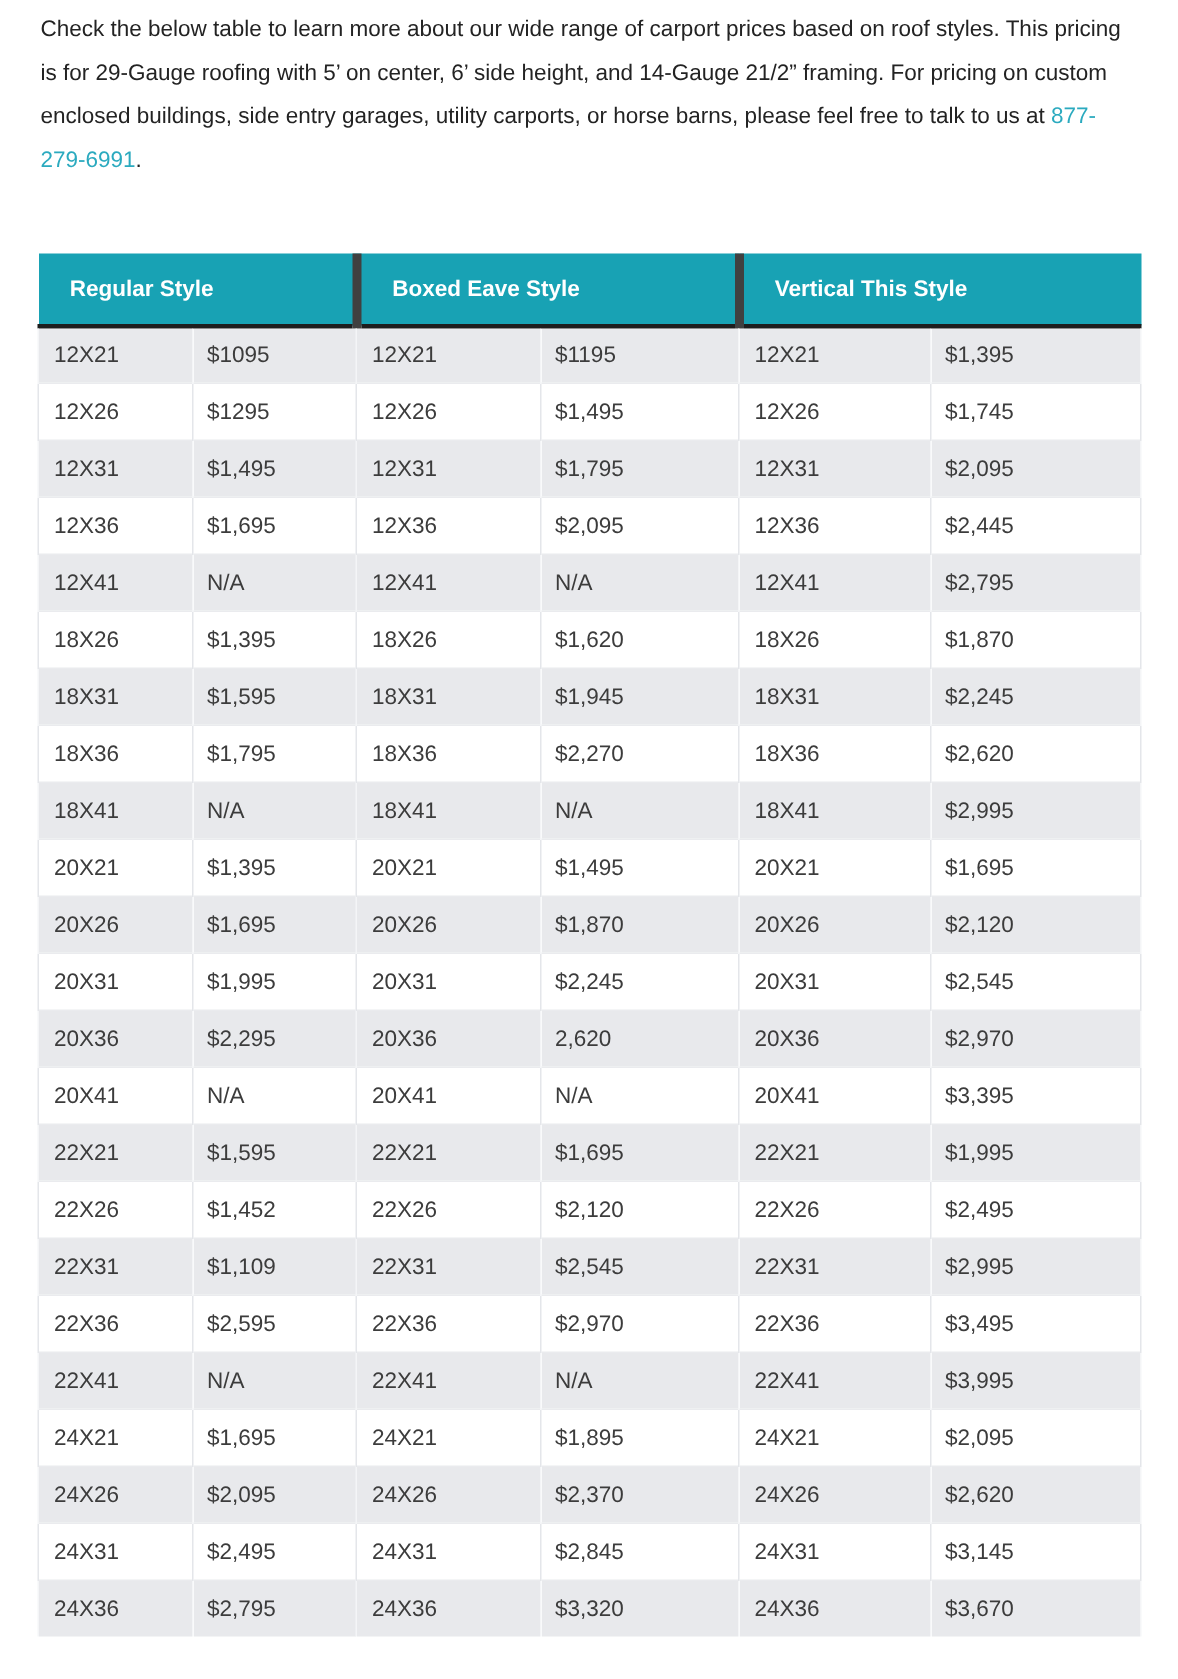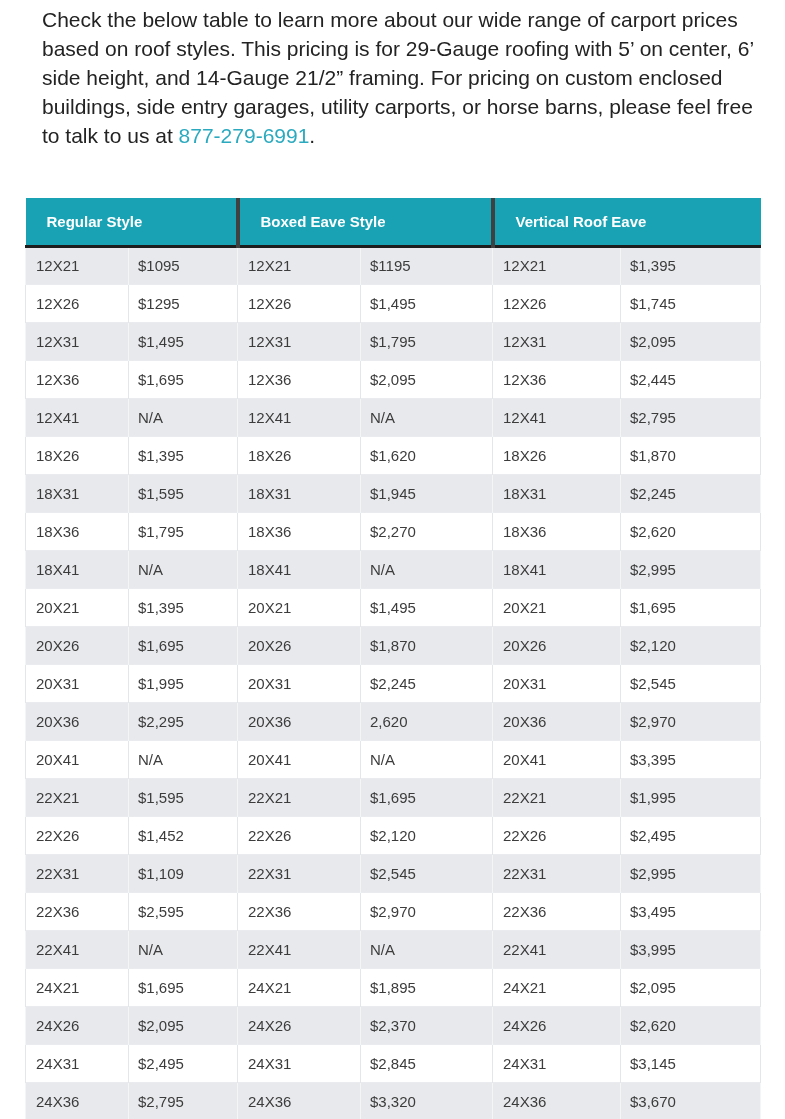--- a/index.html
+++ b/index.html
@@ -7,22 +7,22 @@
     margin: 0;
     padding: 0;
     width: 785px;
     height: 1119px;
     overflow: hidden;
     background: #ffffff;
     font-family: "Liberation Sans", sans-serif;
   }
   .intro {
     margin: 0;
-    padding: 5px 25px 0 42px;
-    font-size: 21px;
+    padding: 5px 25px 0 27px;
+    font-size: 15px;
     line-height: 29px;
     color: #232323;
   }
   .phone-link {
     color: #2baabf;
     text-decoration: none;
     cursor: pointer;
   }
   table.pricing {
     border-collapse: collapse;
@@ -35,21 +35,21 @@
     color: #ffffff;
     font-size: 15px;
     font-weight: 700;
     text-align: left;
     vertical-align: middle;
     padding: 0 0 0 21px;
     height: 48px;
     border-bottom: 3px solid #1d1d1d;
   }
   table.pricing th + th {
-    border-left: 4px solid #404040;
+    border-left: 6px solid #404040;
   }
   table.pricing td {
     height: 38px;
     font-size: 15px;
     color: #3c3c3c;
     vertical-align: middle;
     padding: 0 0 0 10px;
     background: #ffffff;
     border: 1px solid #e4e6ea;
     border-top: 1px solid #eaebee;
@@ -75,21 +75,21 @@
       <col style="width:109px">
     <col style="width:123px">
       <col style="width:132px">
     <col style="width:128px">
       <col style="width:140px">
   </colgroup>
   <thead>
     <tr>
       <th colspan="2">Regular Style</th>
       <th colspan="2">Boxed Eave Style</th>
-      <th colspan="2">Vertical Roof Eave</th>
+      <th colspan="2">Vertical This Style</th>
     </tr>
   </thead>
   <tbody>
       <tr>
         <td>12X21</td>
         <td>$1095</td>
         <td>12X21</td>
         <td>$1195</td>
         <td>12X21</td>
         <td>$1,395</td>

